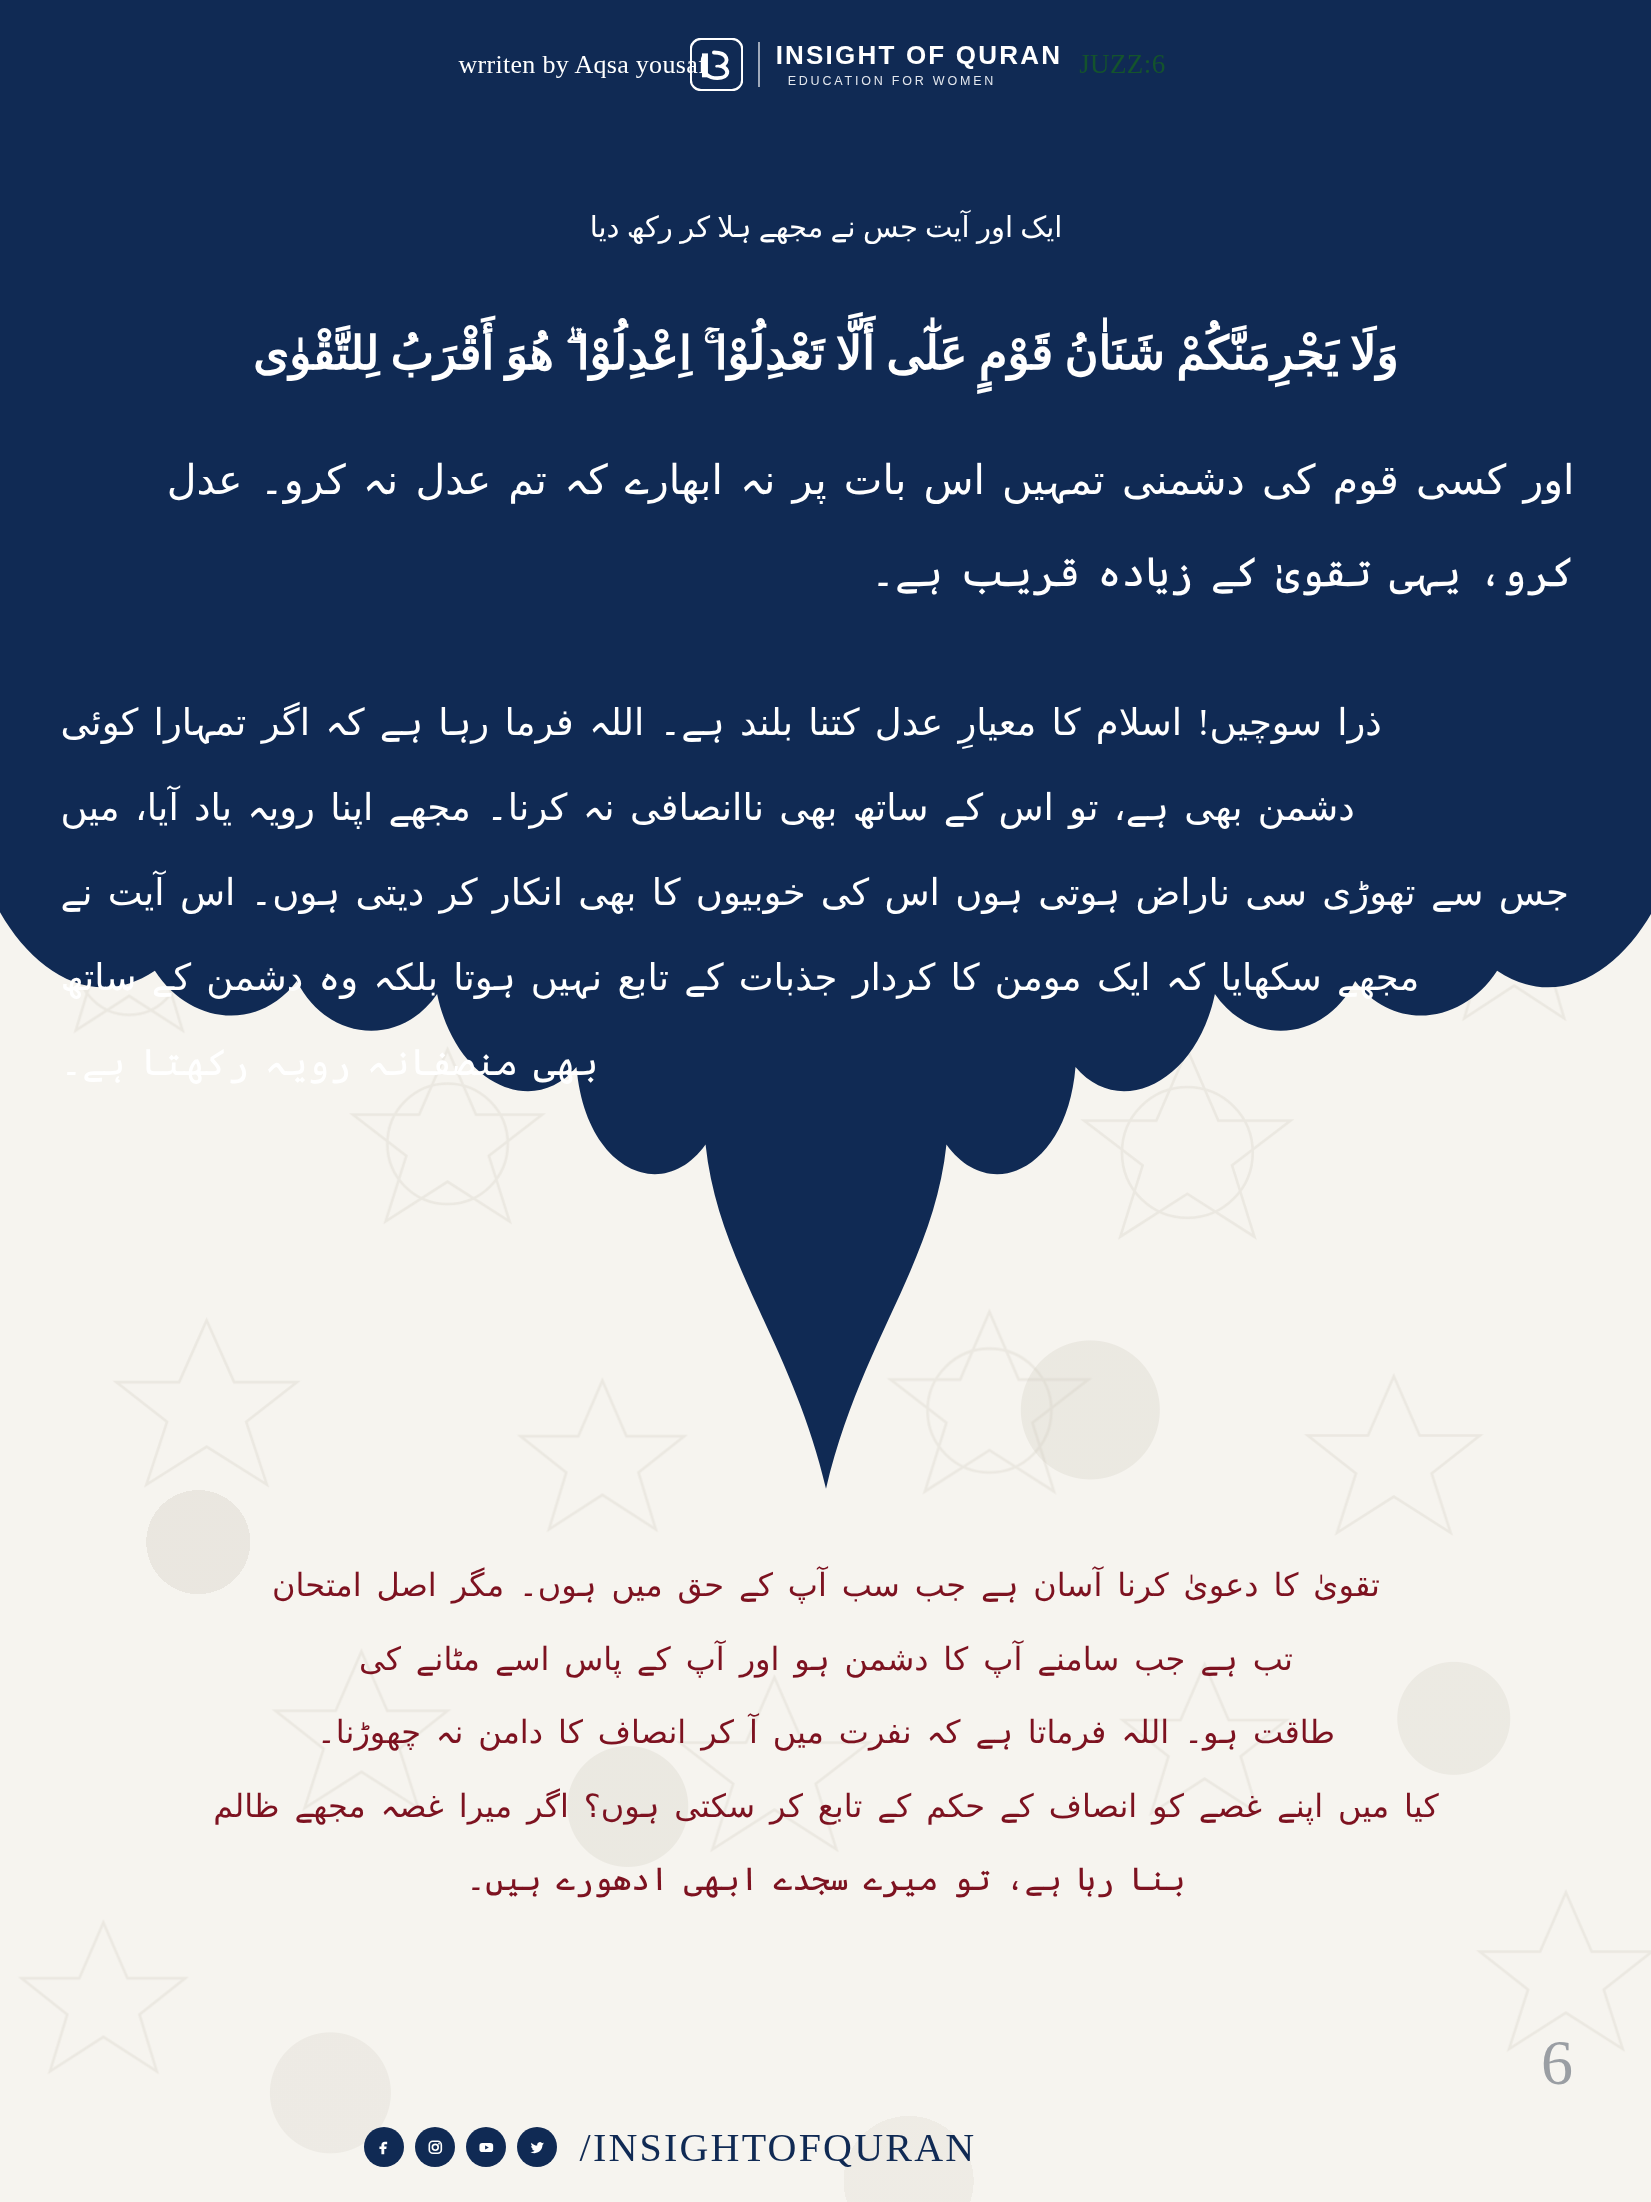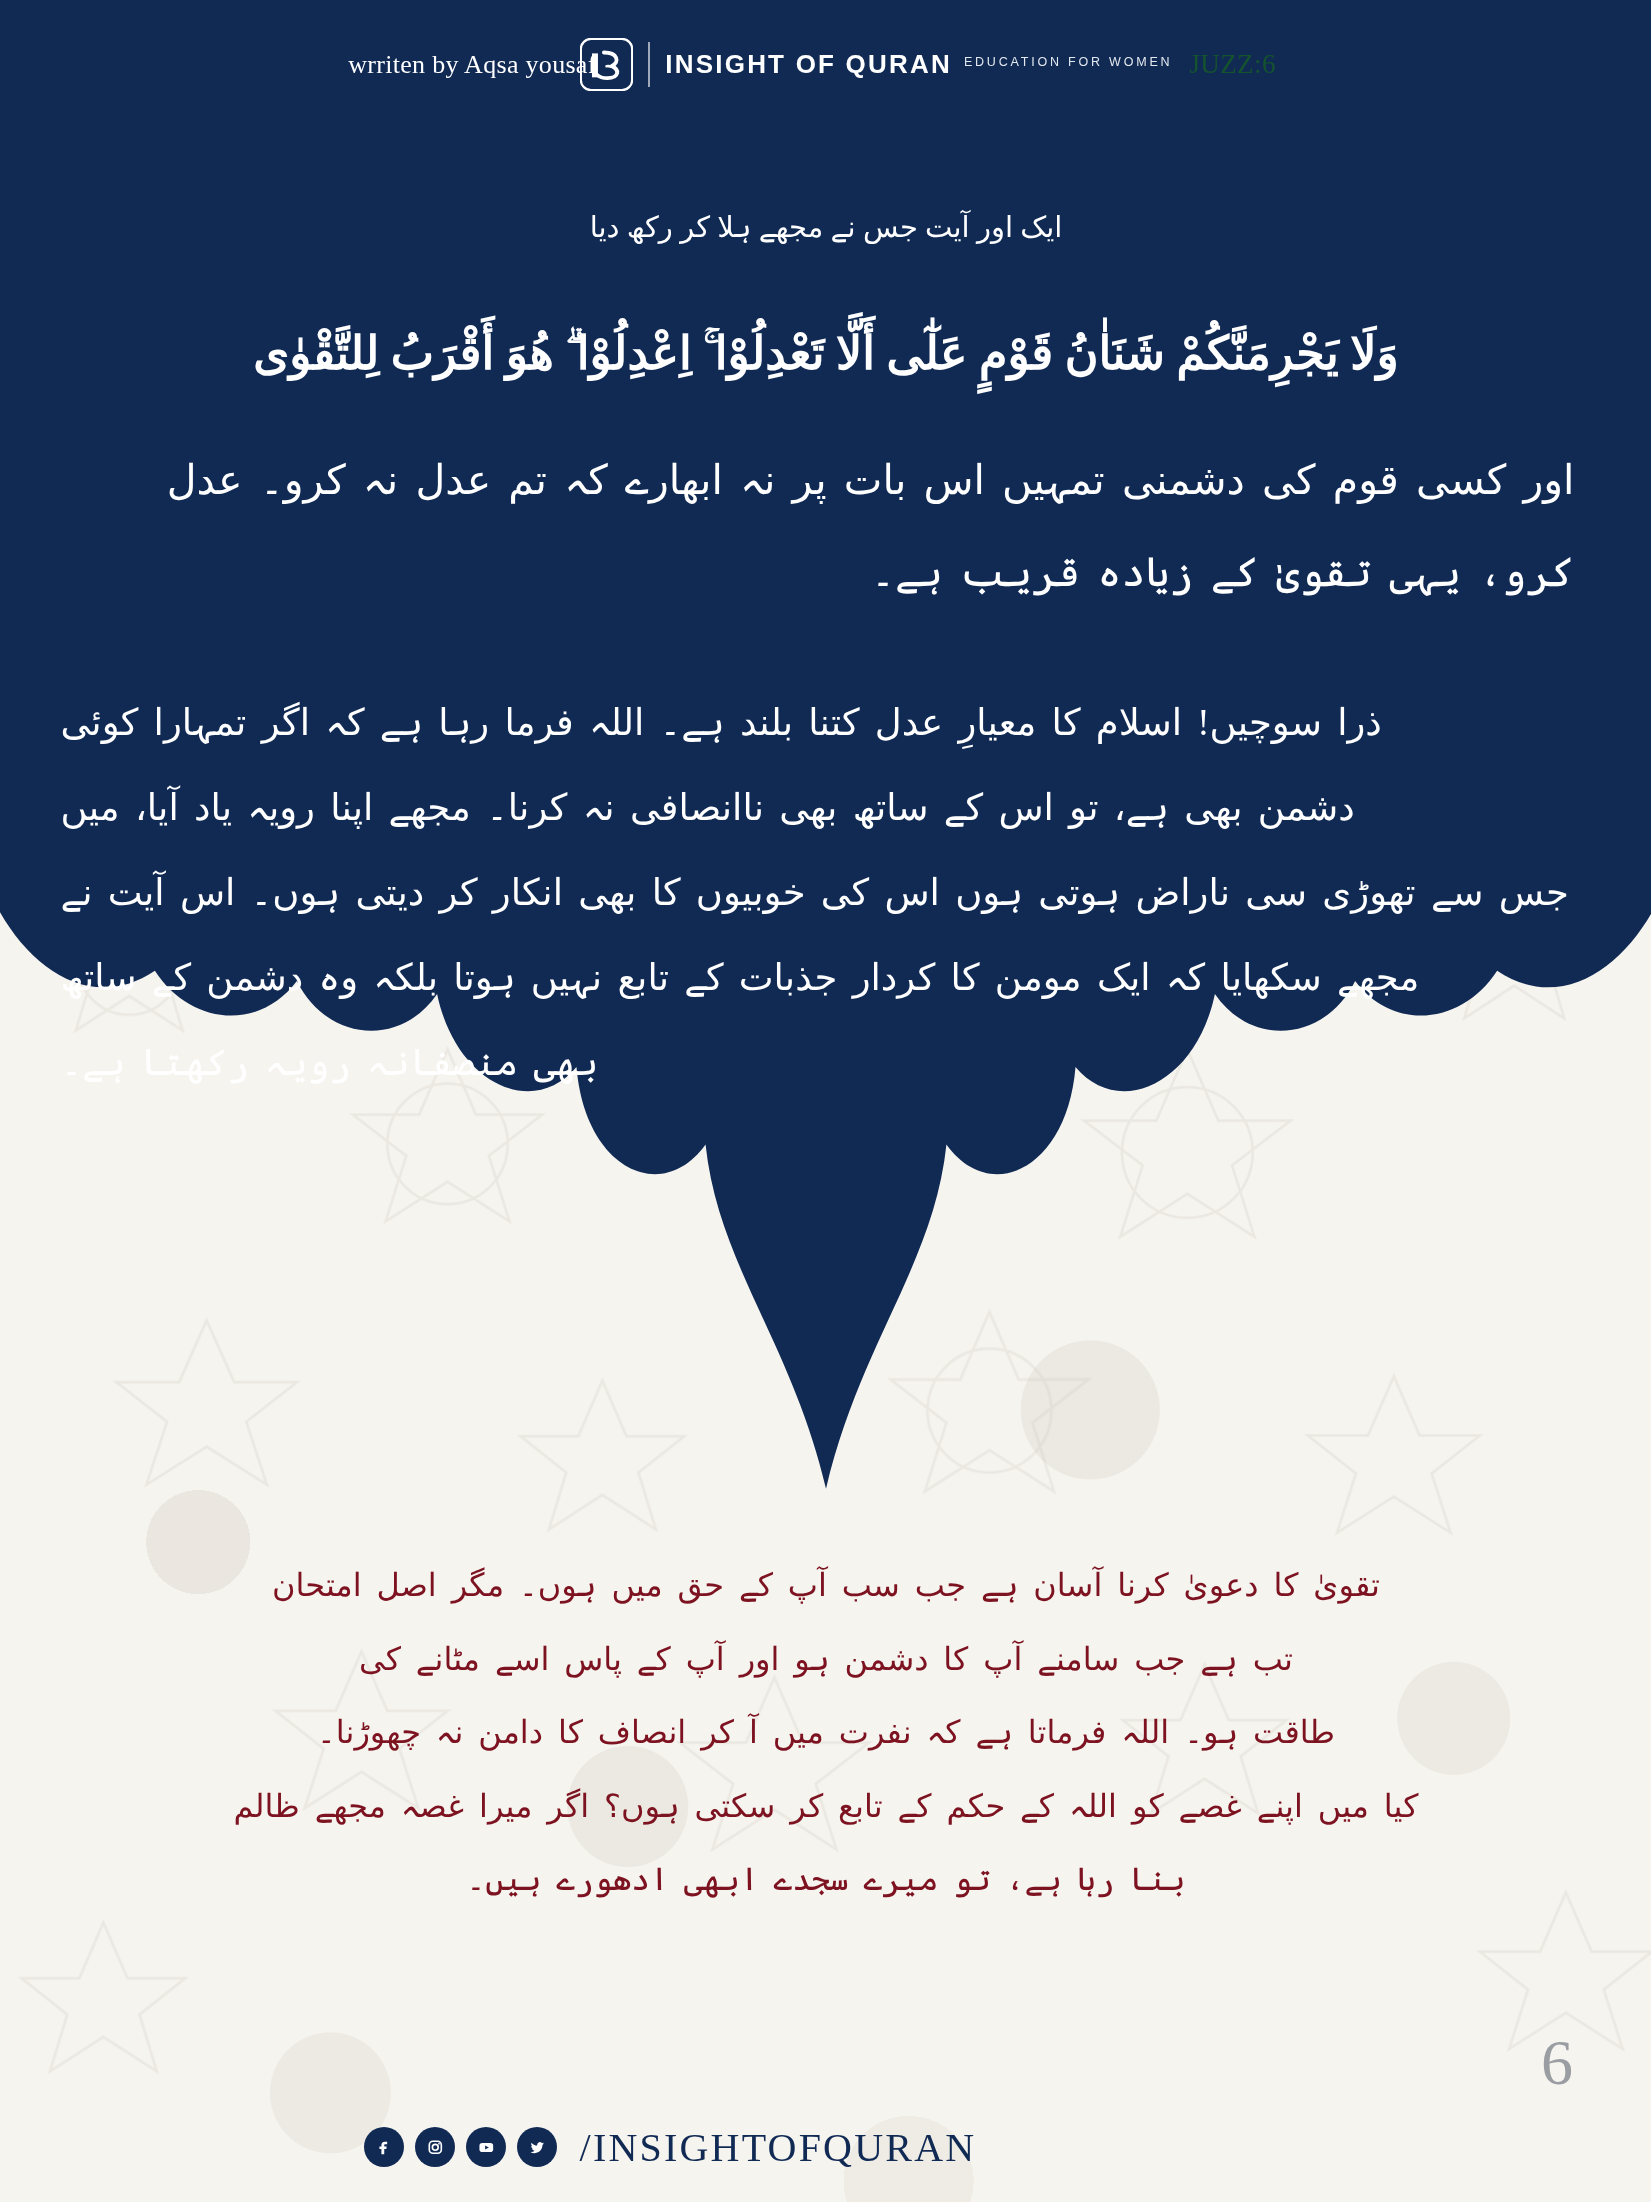--- a/index.html
+++ b/index.html
@@ -65,21 +65,21 @@
     transform: translateX(-17px);
   }
   .brand-mark {
     width: 53px; height: 53px;
     position: relative;
   }
   .brand-divider {
     width: 1.7px; height: 45px;
     background: rgba(255,255,255,0.6);
   }
-  .brand-text { display: flex; justify-content: center; }
+  .brand-text { display: flex; flex-direction: column; justify-content: center; }
   .brand-name {
     color: #ffffff;
     font-size: 26px;
     letter-spacing: 2.2px;
     font-family: "Liberation Sans", sans-serif;
     font-weight: bold;
     line-height: 1.1;
   }
   .brand-tagline {
     color: #e4e8ef;
@@ -322,21 +322,21 @@
       <div>جس سے تھوڑی سی ناراض ہوتی ہوں اس کی خوبیوں کا بھی انکار کر دیتی ہوں۔ اس آیت نے</div>
       <div>مجھے سکھایا کہ ایک مومن کا کردار جذبات کے تابع نہیں ہوتا بلکہ وہ دشمن کے ساتھ</div>
       <div>بھی منصفانہ رویہ رکھتا ہے۔</div>
     </div>
   </div>
 
   <div class="bottom-content">
     <div>تقویٰ کا دعویٰ کرنا آسان ہے جب سب آپ کے حق میں ہوں۔ مگر اصل امتحان</div>
     <div>تب ہے جب سامنے آپ کا دشمن ہو اور آپ کے پاس اسے مٹانے کی</div>
     <div>طاقت ہو۔ اللہ فرماتا ہے کہ نفرت میں آ کر انصاف کا دامن نہ چھوڑنا۔</div>
-    <div>کیا میں اپنے غصے کو اللہ کے حکم کے تابع کر سکتی ہوں؟ اگر میرا غصہ مجھے ظالم</div>
+    <div>کیا میں اپنے غصے کو انصاف کے حکم کے تابع کر سکتی ہوں؟ اگر میرا غصہ مجھے ظالم</div>
     <div>بنا رہا ہے، تو میرے سجدے ابھی ادھورے ہیں۔</div>
   </div>
 
   <div class="page-number">6</div>
 
   <div class="footer">
     <div class="social-row">
       <div class="social">
         <svg width="20.6" height="20.6" viewBox="0 0 24 24" fill="#ffffff">
           <path d="M14.2 8.5h2.3V5.6h-2.8c-2.5 0-3.9 1.5-3.9 3.9v1.6H7.5v3h2.3V20h3.3v-5.9h2.4l.4-3h-2.8V9.8c0-.9.3-1.3 1.1-1.3z"></path>

